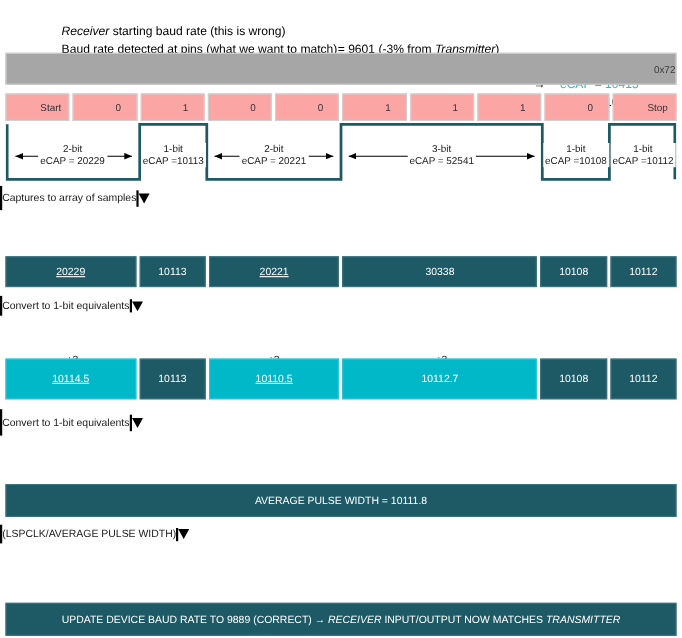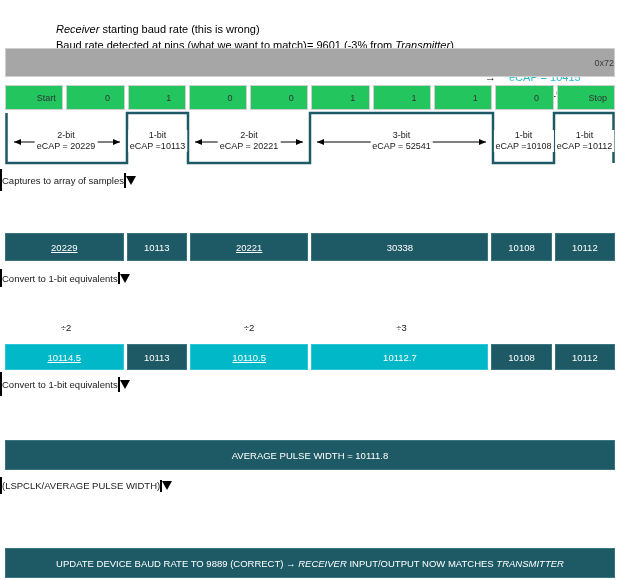--- a/index.html
+++ b/index.html
@@ -19,21 +19,21 @@
   
   .hexbar {
     position:absolute; top:48px; left:5px; right:5px; height:27px;
     background:#a6a6a6; border:1px solid #cfcfcf;
     display:flex; align-items:center; justify-content:flex-end;
     font-size:9px; color:#3c3c3c;
   }
   
   .bitrow { position:absolute; top:85px; left:5px; right:5px; height:25px; display:flex; gap:3px; }
   .bitcell {
-    flex:1 1 0; background:#22c55e; border:1px solid #cfcfcf;
+    flex:1 1 0; background:#fca5a5; border:1px solid #cfcfcf;
     display:flex; align-items:center; justify-content:center;
     font-size:9px; color:#333;padding-left:24px;
   }
   
   .wave { position:absolute; top:111px; left:5px; width:572px; height:56px; }
   .wave svg { position:absolute; top:0; left:0; }
   .wlabel {
     position:absolute; top:19px; transform:translateX(-50%);
     background:#fff; padding:0 2px; text-align:center;
     font-size:9px; line-height:11px; color:#1a1a1a; white-space:nowrap;
@@ -164,21 +164,21 @@
     <div class="vline" style="height:12px"></div>
     <div class="ahead"></div>
   </div>
 
   <div class="divlabels">
     <span class="divlabel" style="left:61px">÷2</span>
     <span class="divlabel" style="left:244px">÷2</span>
     <span class="divlabel" style="left:396.5px">÷3</span>
   </div>
 
-  <div class="tealrow" style="top:344px; height:26px">
+  <div class="tealrow" style="top:326px; height:37px">
     <div class="tcell cyan w2">10114.5</div>
     <div class="tcell w1">10113</div>
     <div class="tcell cyan w2">10110.5</div>
     <div class="tcell cyan w3">10112.7</div>
     <div class="tcell w1">10108</div>
     <div class="tcell w1">10112</div>
   </div>
 
   <div class="flow" style="top:372px">
     <div class="vline" style="height:24px"></div>

